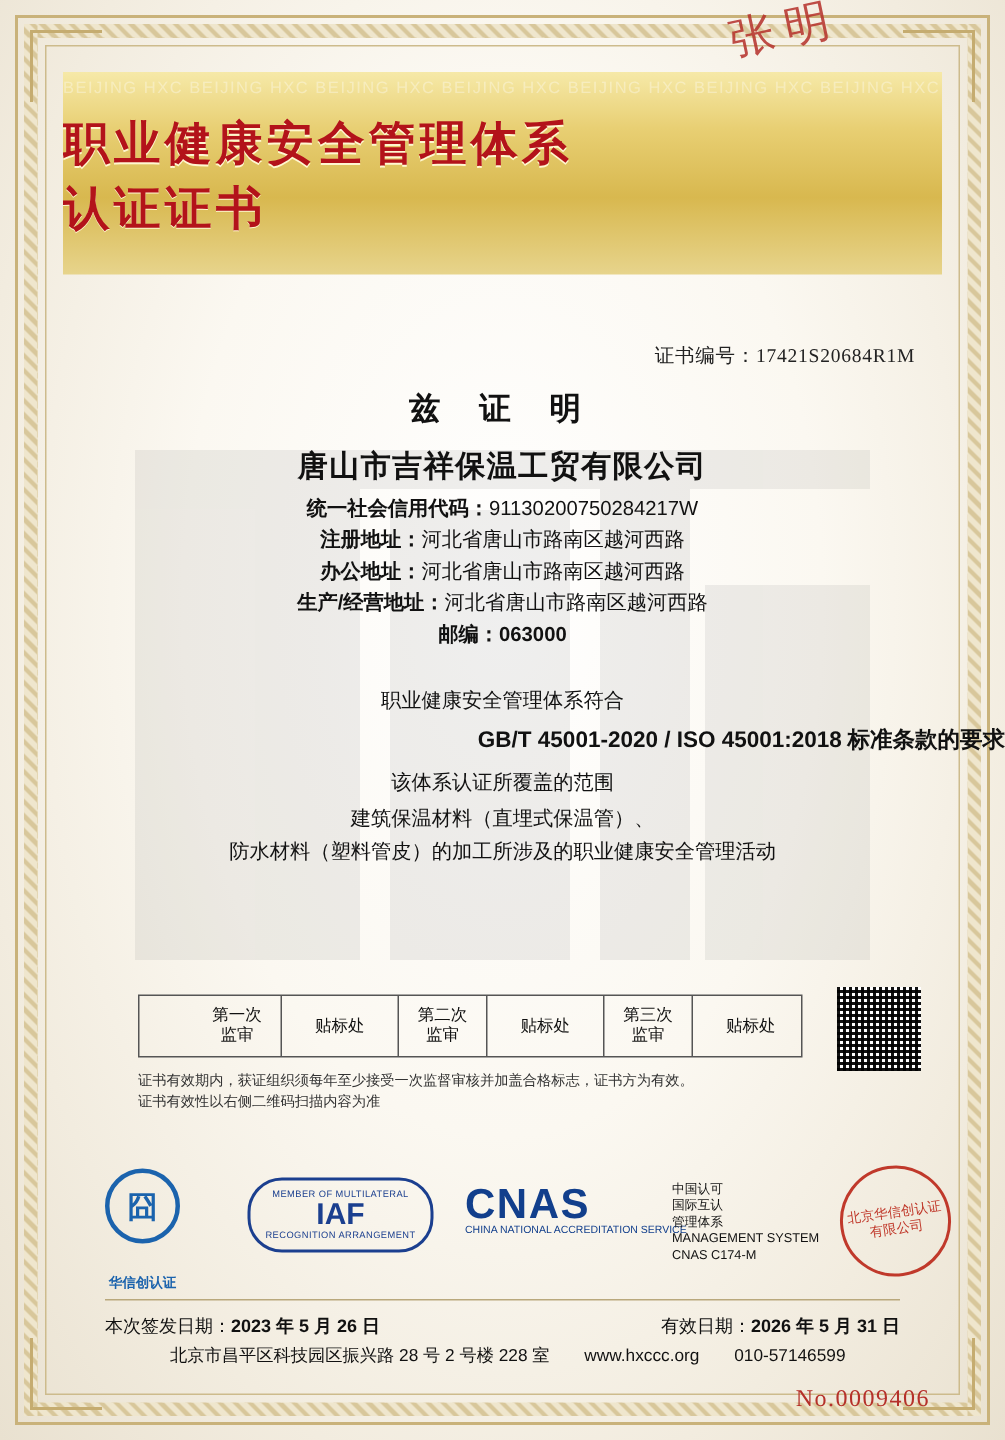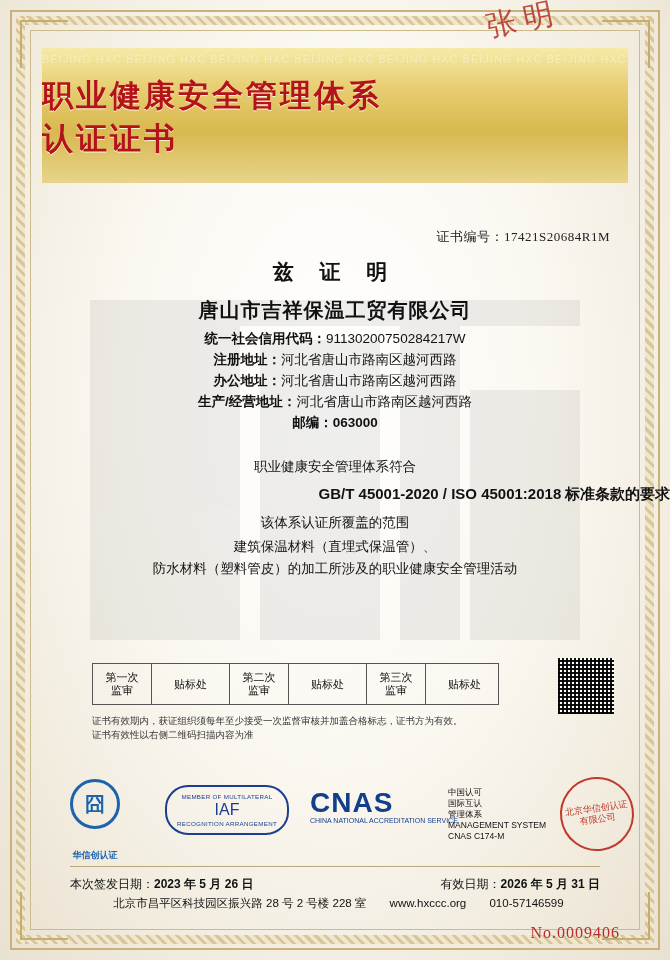--- a/index.html
+++ b/index.html
@@ -111,21 +111,21 @@
   }
   .scope .line-std{margin-top:5px;text-align:right;}
   .scope .line-cover{margin-top:6px;}
   .scope .line-body{margin-top:2px;}
 
   
   .surv{
     position:absolute;left:92px;top:663px;width:405px;height:40px;
     border:1px solid #555;
     display:flex;
-    font-size:11px;color:#111;
+    font-size:11px;color:#111;padding-left:36px;
   }
   .surv .cell{
     flex:1;border-right:1px solid #555;
     display:flex;align-items:center;justify-content:center;
     text-align:center;line-height:13px;
   }
   .surv .cell:last-child{border-right:none;}
   .surv .lbl{flex:0 0 58px;}
   .surv .slot{flex:0 0 77px;}
 
@@ -153,21 +153,21 @@
     border:3px solid #1b63ad;margin:0 auto;
     display:flex;align-items:center;justify-content:center;
     color:#1b63ad;font-weight:bold;font-size:20px;
   }
   .hx .cap{font-size:9px;color:#1b63ad;margin-top:20px;font-weight:bold;}
   .iaf{left:95px;top:10px;width:120px;height:46px;
     border:2px solid #1b3f8f;border-radius:23px;
     display:flex;flex-direction:column;align-items:center;justify-content:center;
     color:#1b3f8f;}
   .iaf .t1{font-size:6.2px;letter-spacing:.3px;}
-  .iaf .t2{font-size:16px;font-weight:normal;line-height:20px;}
+  .iaf .t2{font-size:20px;font-weight:bold;line-height:20px;}
   .iaf .t3{font-size:6.2px;letter-spacing:.3px;}
   .cnas{left:240px;top:12px;}
   .cnas .main{font-size:28px;font-weight:bold;color:#123f8c;letter-spacing:1px;}
   .cnas .sub{font-size:7px;color:#123f8c;text-align:center;margin-top:-2px;}
   .cnastxt{left:378px;top:12px;font-size:8.5px;color:#111;line-height:11px;}
   .seal{
     left:490px;top:2px;width:70px;height:70px;border-radius:50%;
     border:2px solid #c0392b;color:#c0392b;
     display:flex;align-items:center;justify-content:center;
     font-size:9px;text-align:center;line-height:11px;

